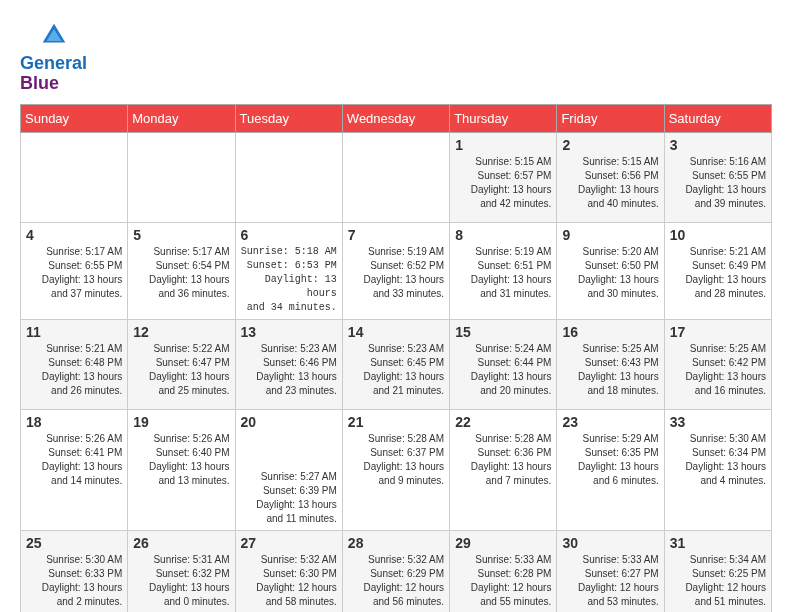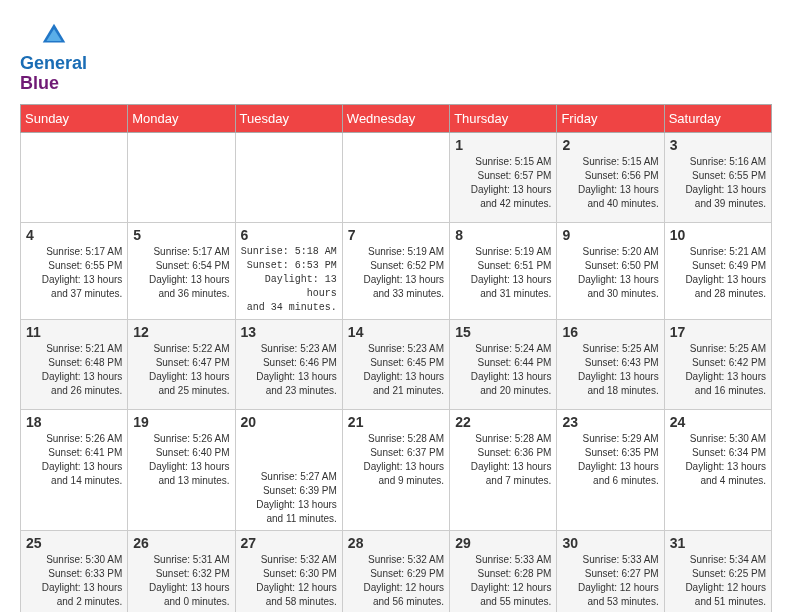--- a/index.html
+++ b/index.html
@@ -284,21 +284,21 @@
 and 7 minutes.</div>
         </td>
         <td>
           <span class="day-num">23</span>
           <div class="day-info" style="white-space: pre-line;">Sunrise: 5:29 AM
 Sunset: 6:35 PM
 Daylight: 13 hours
 and 6 minutes.</div>
         </td>
         <td>
-          <span class="day-num">24</span>
+          <span class="day-num">33</span>
           <div class="day-info" style="white-space: pre-line;">Sunrise: 5:30 AM
 Sunset: 6:34 PM
 Daylight: 13 hours
 and 4 minutes.</div>
         </td>
       </tr>
       <tr>
         <td>
           <span class="day-num">25</span>
           <div class="day-info" style="white-space: pre-line;">Sunrise: 5:30 AM

